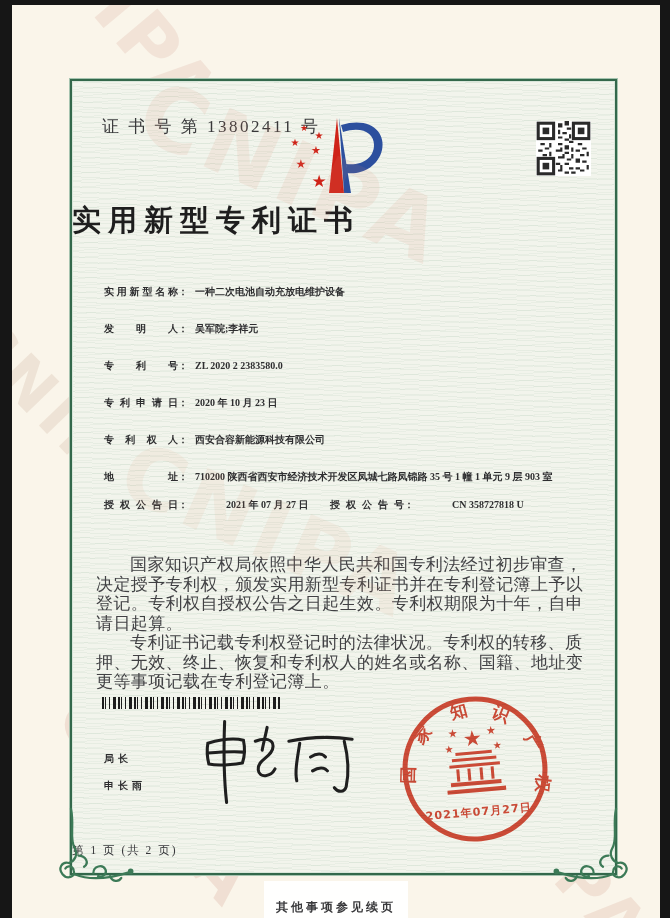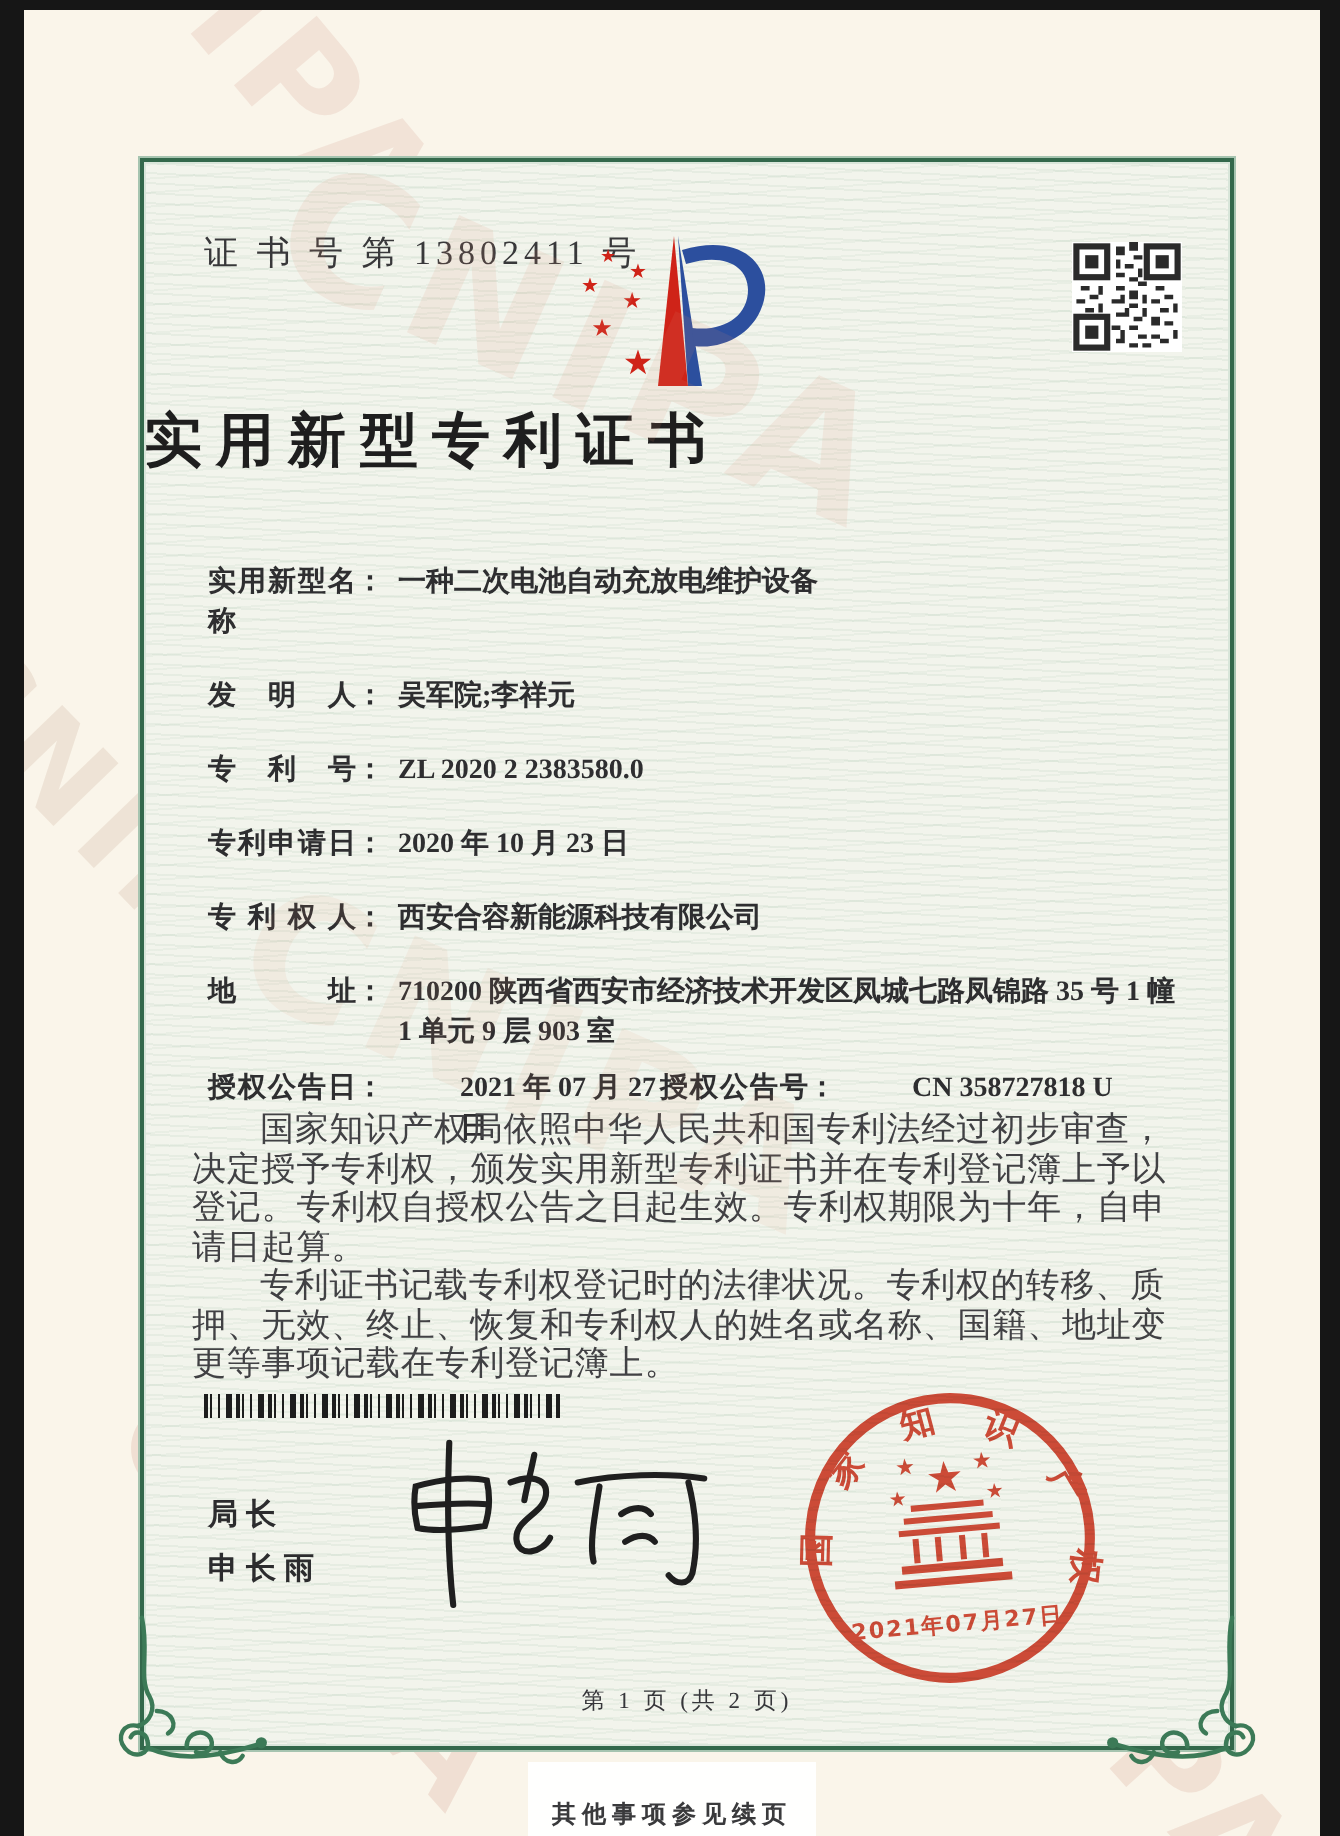--- a/index.html
+++ b/index.html
@@ -14,41 +14,41 @@
          background-color:#f2f4ec;
          background-image:repeating-linear-gradient(3deg, rgba(110,160,125,.09) 0 1px, transparent 1px 5px),
                           repeating-linear-gradient(-4deg, rgba(110,160,125,.07) 0 1px, transparent 1px 7px);
          border:2px solid #33684b;
          box-shadow:0 0 0 1px #a6c4b0, inset 0 0 0 1px #d9e6da;}
   .certno{position:absolute;left:30px;top:34px;font-size:17px;letter-spacing:2.5px;color:#38383a;}
   .logo{position:absolute;left:205px;top:32px;width:110px;height:84px;}
   .qr{position:absolute;left:464px;top:40px;width:55px;height:55px;}
   .title{position:absolute;left:0;top:120px;width:100%;text-align:left;font-size:29px;font-weight:700;
          letter-spacing:7px;color:#1e1e1e;}
-  .fields{position:absolute;left:32px;top:201px;width:486px;font-size:14px;color:#2e2e30;}
+  .fields{position:absolute;left:32px;top:201px;width:486px;font-size:10px;color:#2e2e30;}
   .row{display:flex;line-height:20px;margin-bottom:17px;font-weight:600;}
   .row.addr{margin-bottom:8px;justify-content:flex-end;}
   .flabel{flex:0 0 auto;display:flex;}
   .jl{display:inline-block;width:74px;text-align:justify;text-align-last:justify;}
   .fvalue{margin-left:7px;flex:1;}
   .grant{display:flex;font-weight:600;line-height:20px;}
   .pair{display:flex;gap:31px;}
   .pair-a{width:226px;}
   .notice{position:absolute;left:24px;top:474px;width:496px;font-size:17px;line-height:19.5px;
           color:#414144;letter-spacing:.4px;}
   .notice p{margin:0;text-indent:2em;font-weight:500;}
   .barcode{position:absolute;left:30px;top:616px;width:178px;height:12px;
            background:repeating-linear-gradient(90deg,#1d1d1d 0 2px,transparent 2px 3px,#1d1d1d 3px 4px,
              transparent 4px 7px,#1d1d1d 7px 8px,transparent 8px 11px,#1d1d1d 11px 14px,transparent 14px 16px);}
-  .director{position:absolute;left:32px;top:664px;font-size:15px;letter-spacing:4px;color:#2c2c2e;
+  .director{position:absolute;left:32px;top:664px;font-size:10px;letter-spacing:4px;color:#2c2c2e;
             line-height:27px;font-weight:600;}
   .sig{position:absolute;left:122px;top:632px;width:168px;height:95px;}
   .seal{position:absolute;left:327px;top:612px;width:152px;height:152px;opacity:.93;
         transform:rotate(-5deg);mix-blend-mode:multiply;}
-  .pageinfo{position:absolute;left:0;top:762px;width:100%;text-align:center;font-size:11.5px;
+  .pageinfo{position:absolute;left:0;top:762px;width:100%;font-size:11.5px;
             letter-spacing:2px;color:#36363a;}
   .corner{position:absolute;width:84px;height:84px;}
   .corner.cl{left:-16px;bottom:-18px;}
   .corner.cr{right:-16px;bottom:-18px;transform:scaleX(-1);}
   .footnote{position:absolute;left:50%;top:876px;transform:translateX(-50%);z-index:3;
             background:rgba(255,255,255,.95);padding:18px 12px;font-size:12px;letter-spacing:3px;
             color:#3a3a3c;font-weight:600;}
   svg text{font-family:"DejaVu Sans",sans-serif;}
 </style>
 </head>

